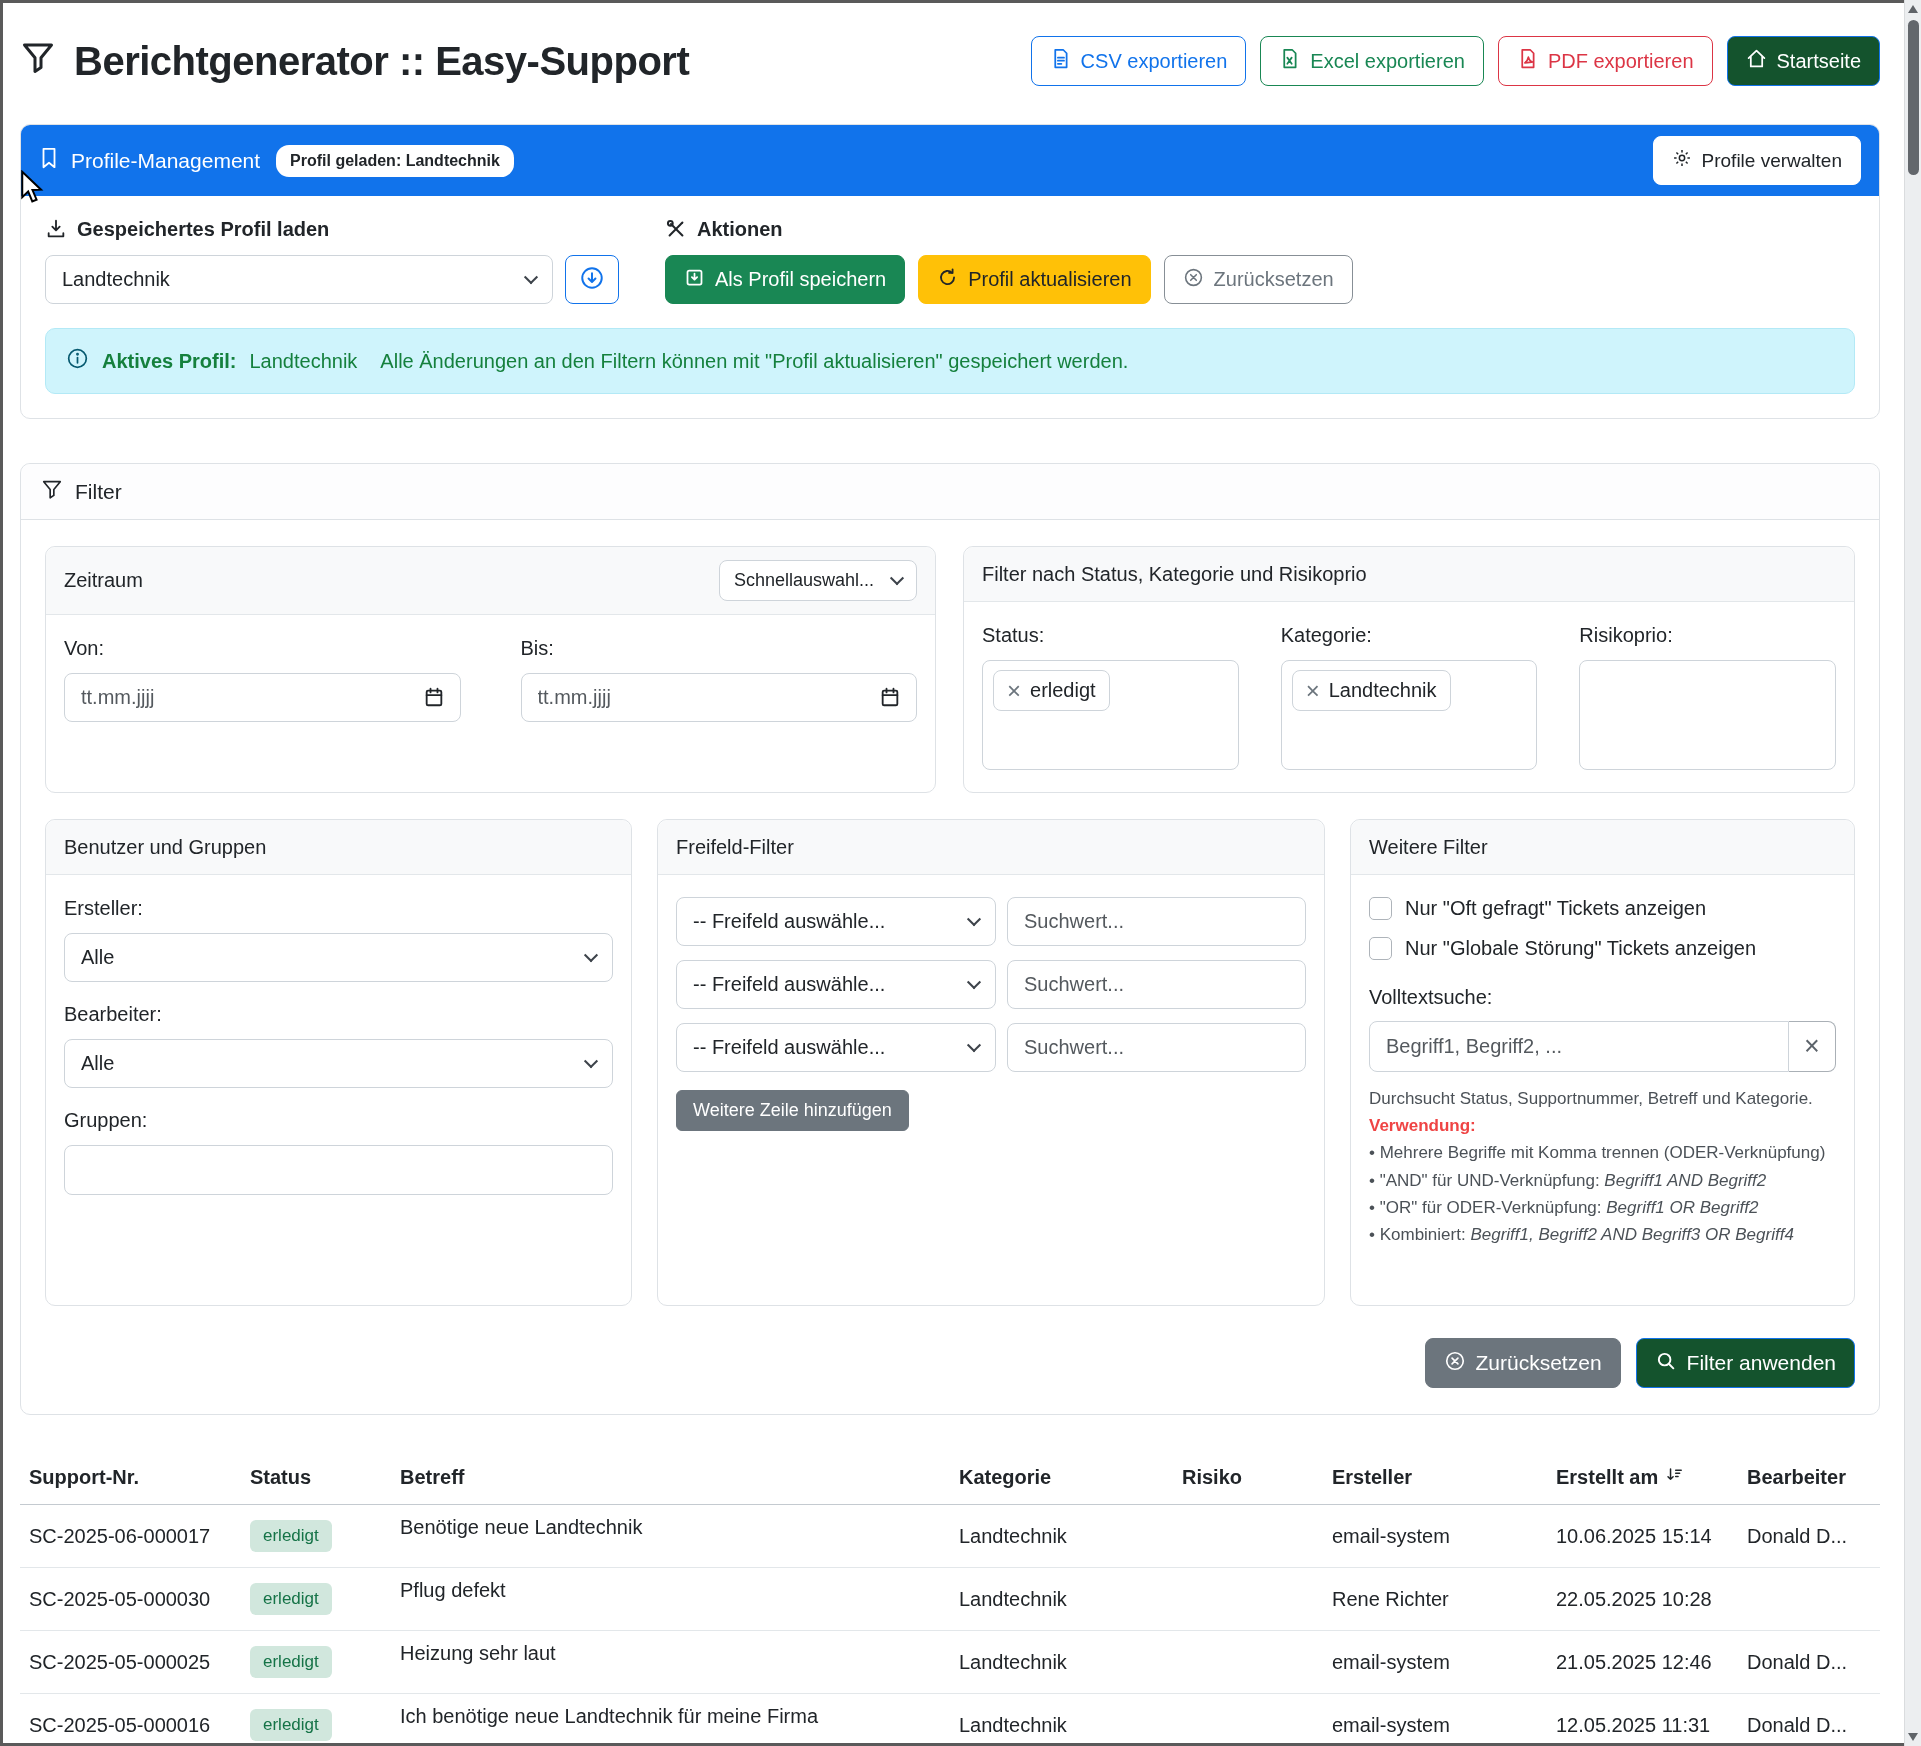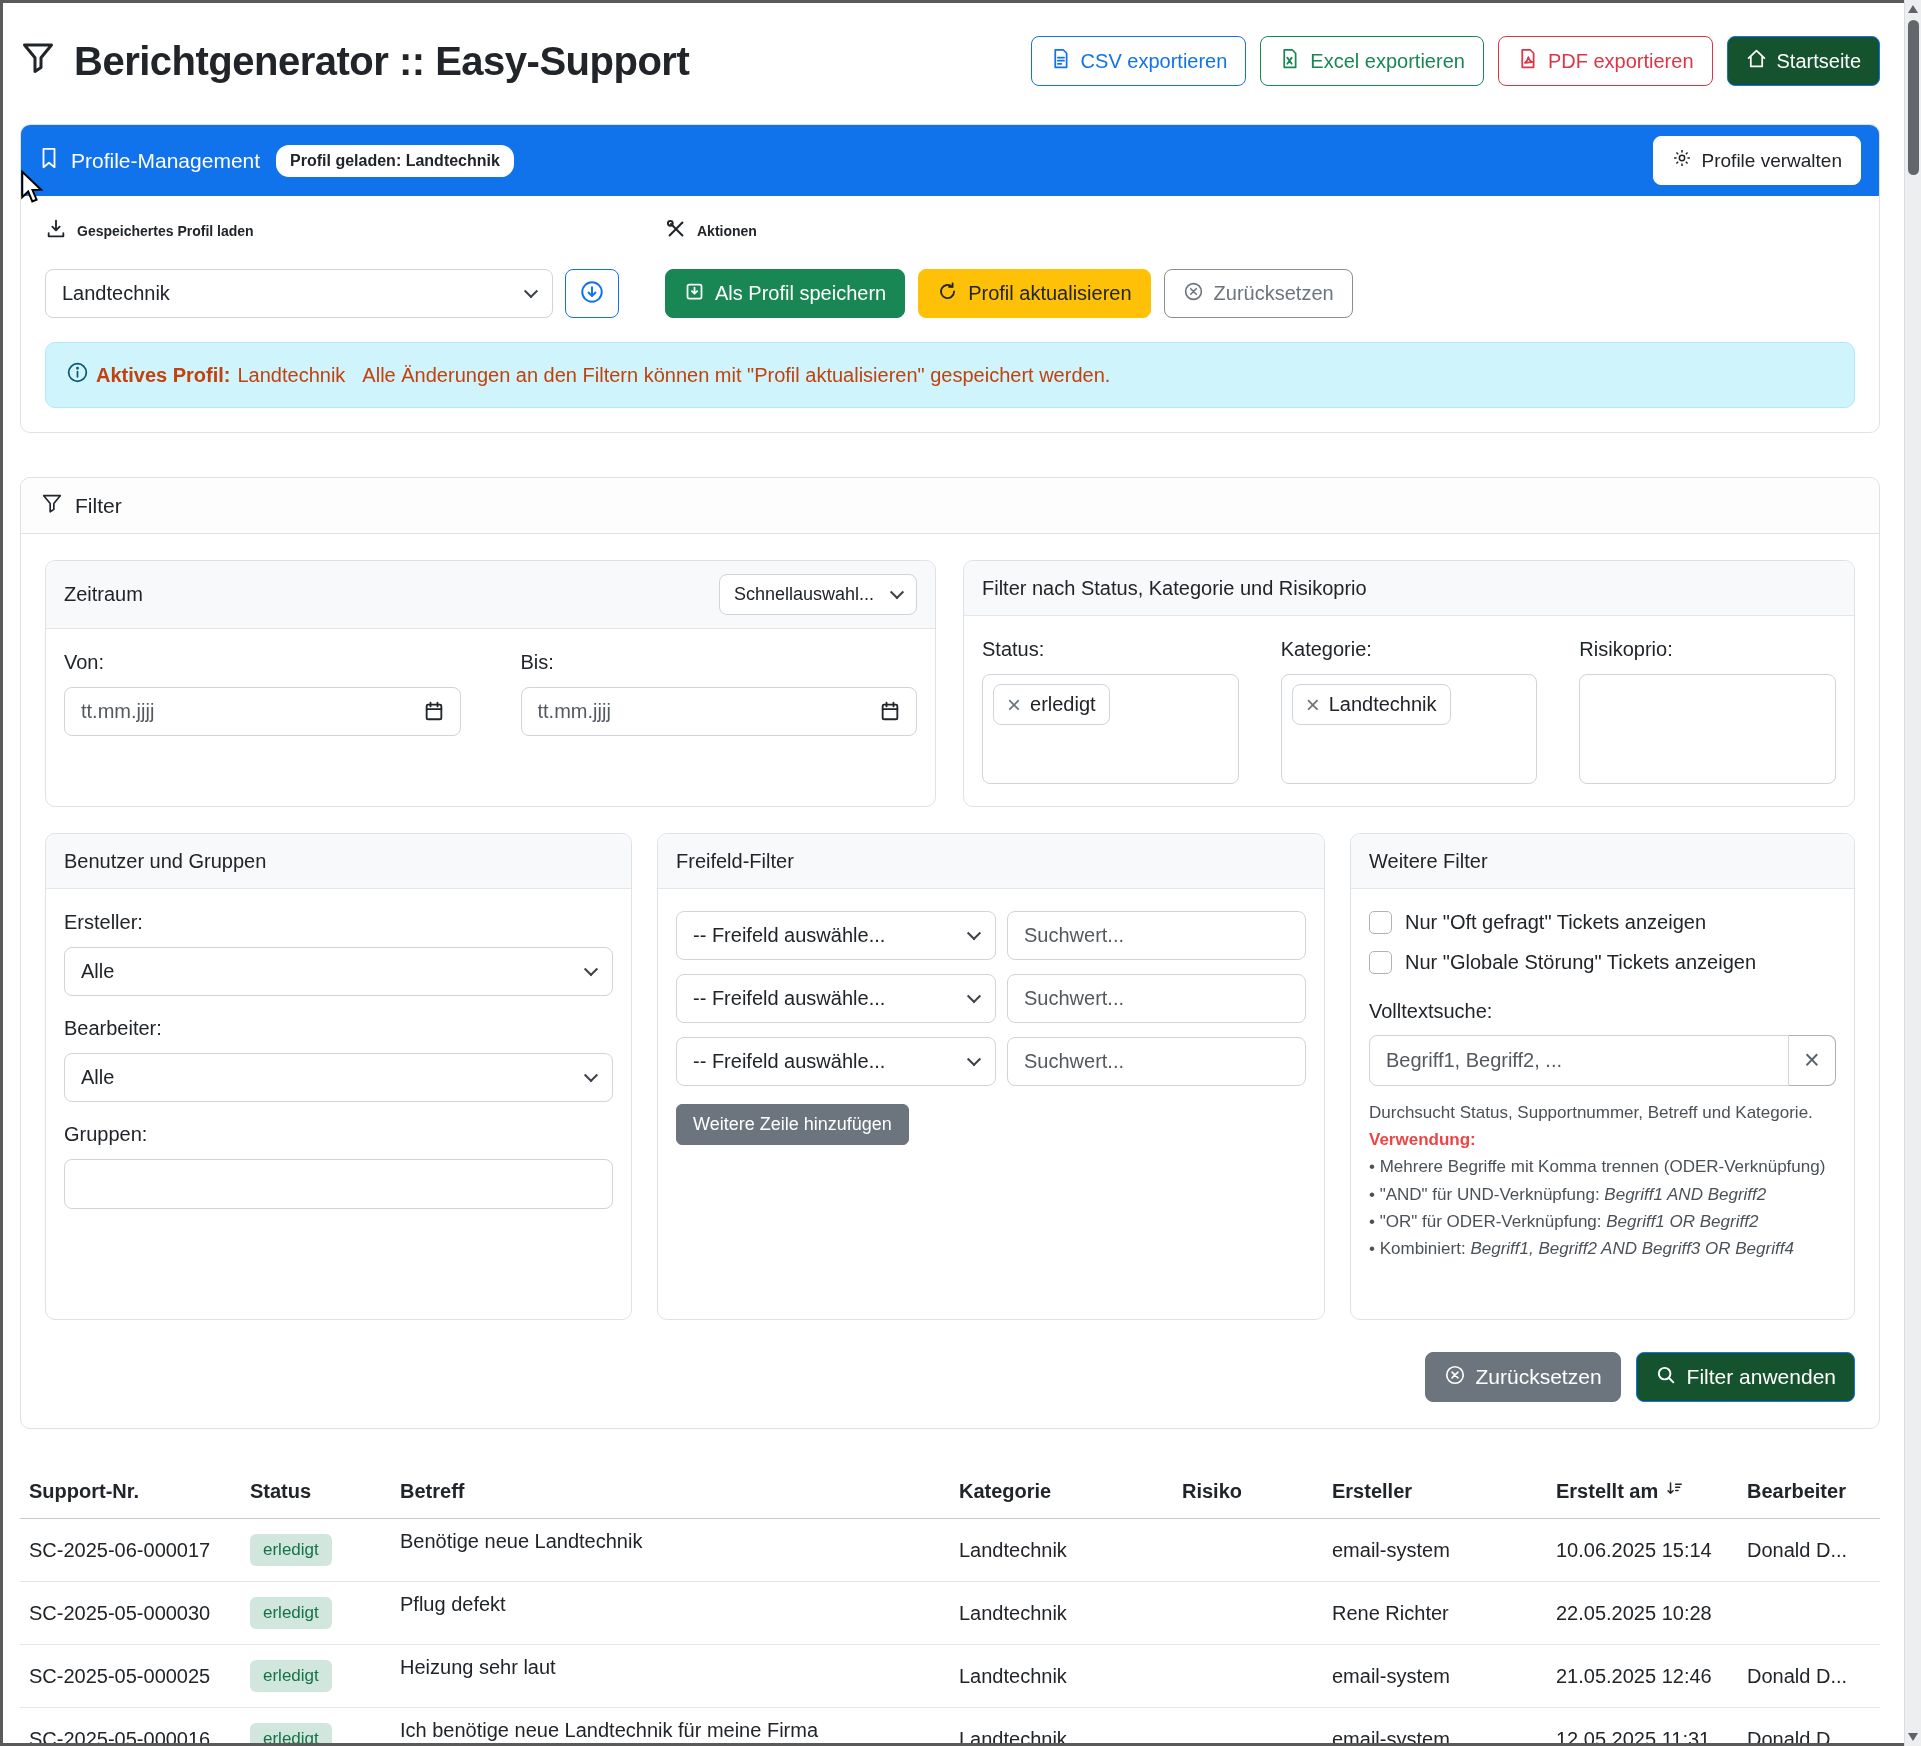--- a/index.html
+++ b/index.html
@@ -32,34 +32,34 @@
   .btn-light { background:#fff; color:#212529; border-color:#fff; font-size:19px; }
 
   
   .card { border:1px solid #dee2e6; border-radius:10px; background:#fff; }
   .profile-card { margin-top:16px; overflow:hidden; }
   .profile-header { background:#1173eb; color:#fff; display:flex; align-items:center; gap:16px; padding:11px 18px; }
   .profile-title { font-size:21px; display:flex; align-items:center; gap:12px; }
   .badge-loaded { background:#fff; color:#212529; font-weight:700; font-size:16px; border-radius:13px; padding:7px 14px; }
   .profile-body { padding:22px 24px 24px; }
   .profile-cols { display:flex; gap:46px; align-items:flex-start; }
-  .field-label { display:flex; align-items:center; gap:10px; font-size:14px; font-weight:600; margin-bottom:26px; }
+  .field-label { display:flex; gap:10px; font-size:20px; font-weight:600; margin-bottom:10px; }
   .load-row { display:flex; gap:12px; }
   .select { display:flex; align-items:center; justify-content:space-between; gap:12px; border:1px solid #ced4da;
             border-radius:8px; background:#fff; height:49px; padding:0 16px; font-size:20px; cursor:pointer; }
   .select-profile { width:508px; }
   .chev { width:10px; height:10px; border-right:2.4px solid #3d434a; border-bottom:2.4px solid #3d434a;
           transform:rotate(45deg) translate(-2px,-2px); flex:none; }
   .icon-btn { width:54px; height:49px; border:1px solid #1173eb; border-radius:8px; background:#fff;
               display:flex; align-items:center; justify-content:center; cursor:pointer; }
   .actions-row { display:flex; gap:13px; }
   .actions-row .btn { height:49px; }
 
-  .alert-info { margin-top:24px; display:flex; align-items:center; gap:7px; background:#cff4fc;
-                border:1px solid #b3e9f6; color:#c2410c; border-radius:10px; padding:18px 20px; font-size:20px; }
+  .alert-info { margin-top:24px; display:flex; align-items:center; gap:13px; background:#cff4fc;
+                border:1px solid #b3e9f6; color:#15803d; border-radius:10px; padding:18px 20px; font-size:20px; }
   .alert-info b { font-weight:700; }
   .alert-rest { margin-left:10px; }
 
   
   .filter-card { margin-top:44px; }
   .filter-header { display:flex; align-items:center; gap:12px; padding:14px 20px; font-size:21px;
                    border-bottom:1px solid #dee2e6; background:#fdfdfe; border-radius:10px 10px 0 0; }
   .filter-body { padding:26px 24px 26px; }
 
   .sub-card { border:1px solid #dee2e6; border-radius:10px; background:#fff; display:flex; flex-direction:column; }

